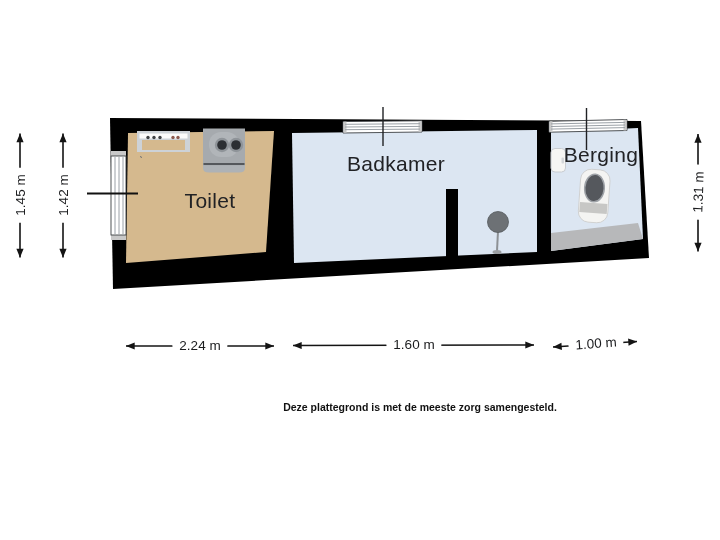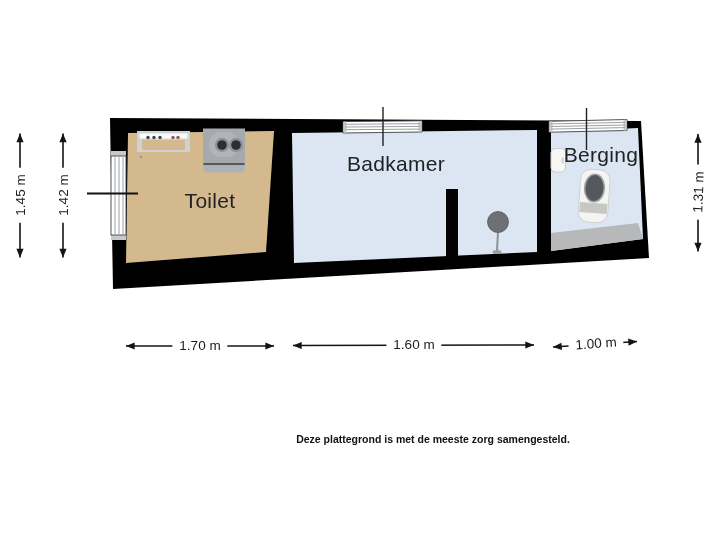--- a/index.html
+++ b/index.html
@@ -14,24 +14,23 @@
   }
   .dim{
     position:absolute;transform:translate(-50%,-50%);
     background:#ffffff;border-radius:9px;padding:1.5px 7px;
     font-size:13.5px;color:#1b1c1e;white-space:nowrap;line-height:17px;
   }
   .dim-v{transform:translate(-50%,-50%) rotate(-90deg);}
   .dim-v-tilt{transform:translate(-50%,-50%) rotate(-88deg);}
   .dim-h-tilt{transform:translate(-50%,-50%) rotate(-4deg);}
   .disclaimer{
-    position:absolute;left:433px;top:401px;transform:translateX(-50%);
+    position:absolute;left:420px;top:401px;transform:translateX(-50%);
     font-size:10.5px;font-weight:bold;color:#111;line-height:13.5px;
     white-space:nowrap;
-    margin-top:32px;
   }
 </style>
 </head>
 <body>
 
 <div class="canvas">
 
   <svg class="plan-svg" width="720" height="540" viewBox="0 0 720 540">
     <defs>
       <marker id="arw" viewBox="0 0 10 8" refX="9.3" refY="4" markerWidth="10" markerHeight="8" markerUnits="userSpaceOnUse" orient="auto-start-reverse">
@@ -129,21 +128,21 @@
     <line x1="553" y1="347" x2="637" y2="341.5" stroke="#141414" stroke-width="1.6" marker-start="url(#arw)" marker-end="url(#arw)"></line>
   </svg>
 
   <div class="room-label" style="left:210px;top:201px">Toilet</div>
   <div class="room-label" style="left:396px;top:164px">Badkamer</div>
   <div class="room-label" style="left:601px;top:155px">Berging</div>
 
   <div class="dim dim-v" style="left:20px;top:195px">1.45 m</div>
   <div class="dim dim-v" style="left:63px;top:195px">1.42 m</div>
   <div class="dim dim-v-tilt" style="left:698px;top:192px">1.31 m</div>
-  <div class="dim" style="left:200px;top:345px">1.70 m</div>
+  <div class="dim" style="left:200px;top:345px">2.24 m</div>
   <div class="dim" style="left:414px;top:344px">1.60 m</div>
   <div class="dim dim-h-tilt" style="left:596px;top:343px">1.00 m</div>
 
   <div class="disclaimer">
     <div>Deze plattegrond is met de meeste zorg samengesteld.</div>
   </div>
 
 </div>
 
 </body></html>

